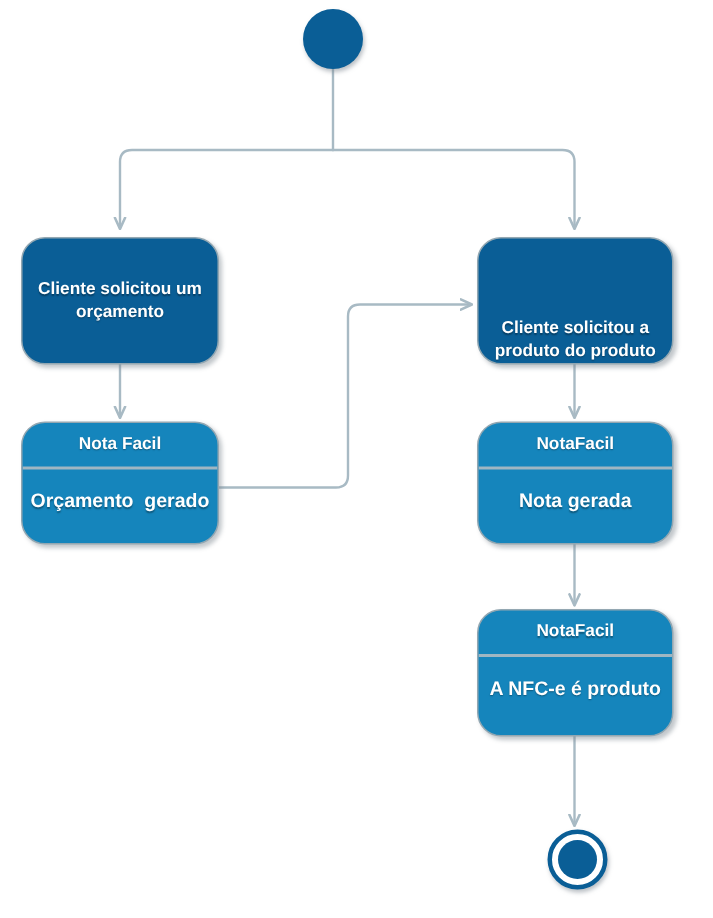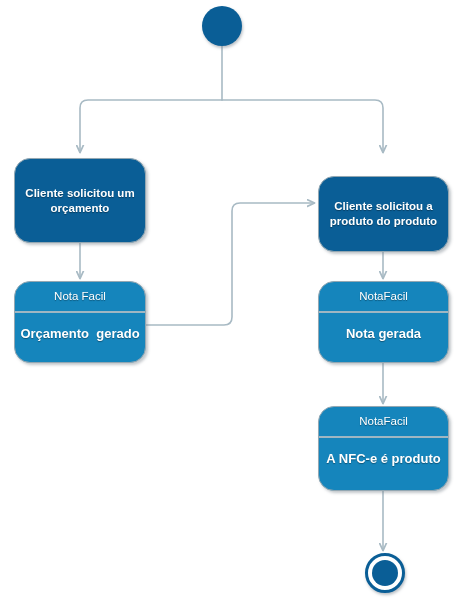--- a/index.html
+++ b/index.html
@@ -57,21 +57,21 @@
   .lane {
     background: #1585BC;
     display: block;
   }
   .lane .lane-header {
     height: 29px;
     line-height: 29px;
     text-align: center;
     color: #ffffff;
     font-size: 11.5px;
-    font-weight: normal;
+    font-weight: bold;
     border-bottom: 2px solid #9fb6c2;
     text-shadow: 0 1px 1px rgba(0,0,0,0.35);
   }
   .lane .lane-body {
     text-align: center;
     color: #ffffff;
     font-size: 13px;
     font-weight: bold;
     padding-top: 13px;
     text-shadow: 0 1px 1px rgba(0,0,0,0.35);
@@ -129,21 +129,21 @@
       <path d="M 383 491 L 383 550" marker-end="url(#arrowhead)"></path>
     </g>
   </svg>
 
   <div class="event event-start" style="left:202px; top:6px; width:40px; height:40px;"></div>
 
   <div class="node task" style="left:14px; top:158px; width:132px; height:85px;">
     <div class="task-label"><span>Cliente solicitou um</span><br><span>orçamento</span></div>
   </div>
 
-  <div class="node task" style="left:318px; top:176px; width:131px; height:76px;">
+  <div class="node task" style="left:318px; top:158px; width:131px; height:85px;align-items:flex-end;">
     <div class="task-label"><span>Cliente solicitou a</span><br><span>produto do produto</span></div>
   </div>
 
   <div class="node lane" style="left:14px; top:281px; width:132px; height:82px;">
     <div class="lane-header">Nota Facil</div>
     <div class="lane-body">Orçamento  gerado</div>
   </div>
 
   <div class="node lane" style="left:318px; top:281px; width:131px; height:82px;">
     <div class="lane-header">NotaFacil</div>

